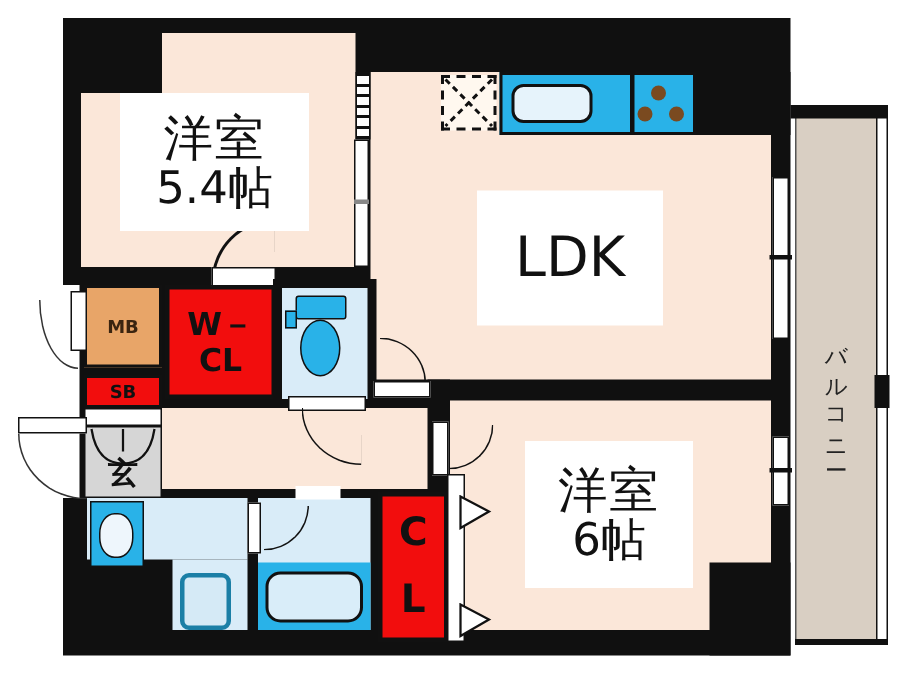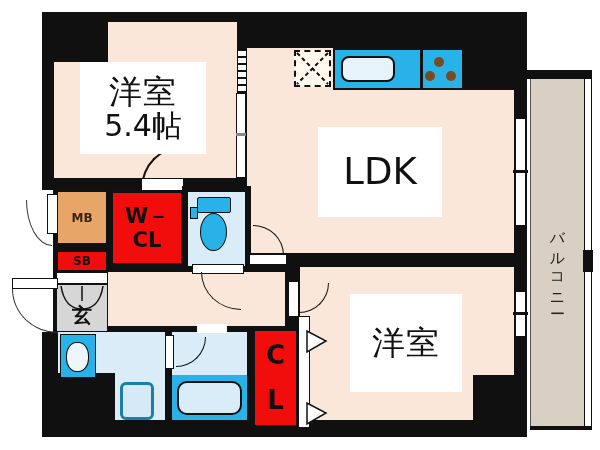--- a/index.html
+++ b/index.html
@@ -146,15 +146,16 @@
 
   <div class="abs label" style="left:80px;top:62px;width:126px;height:92px;">
     <span class="cjk-lg">洋室</span>
     <span class="cjk-md">5.4帖</span>
   </div>
   <div class="abs label" style="left:318px;top:127px;width:124px;height:90px;">
     <span style="font-size:37px;">LDK</span>
   </div>
   <div class="abs label" style="left:350px;top:294px;width:112px;height:98px;">
     <span class="cjk-lg">洋室</span>
+    <span class="cjk-md">6帖</span>
   </div>
 
 </div>
 
 </body></html>

